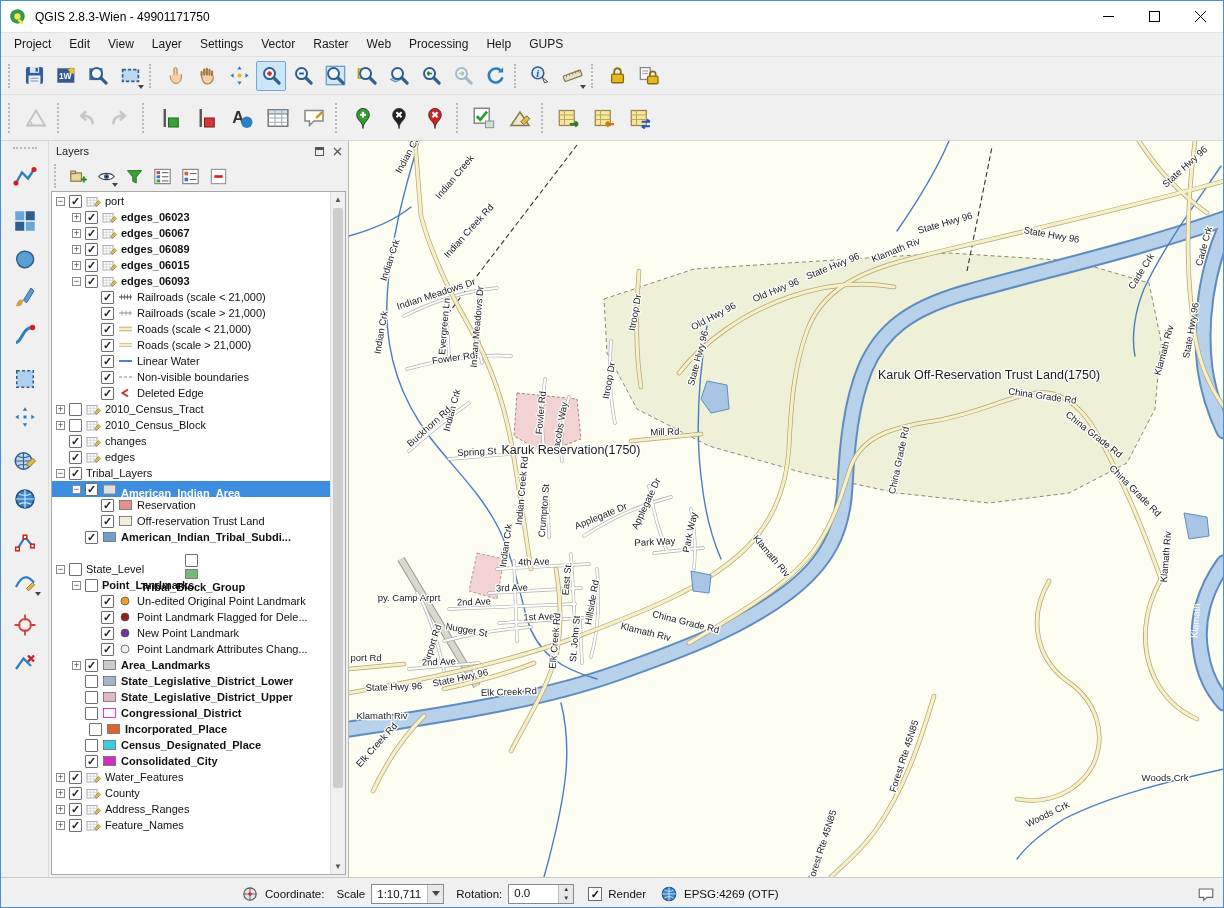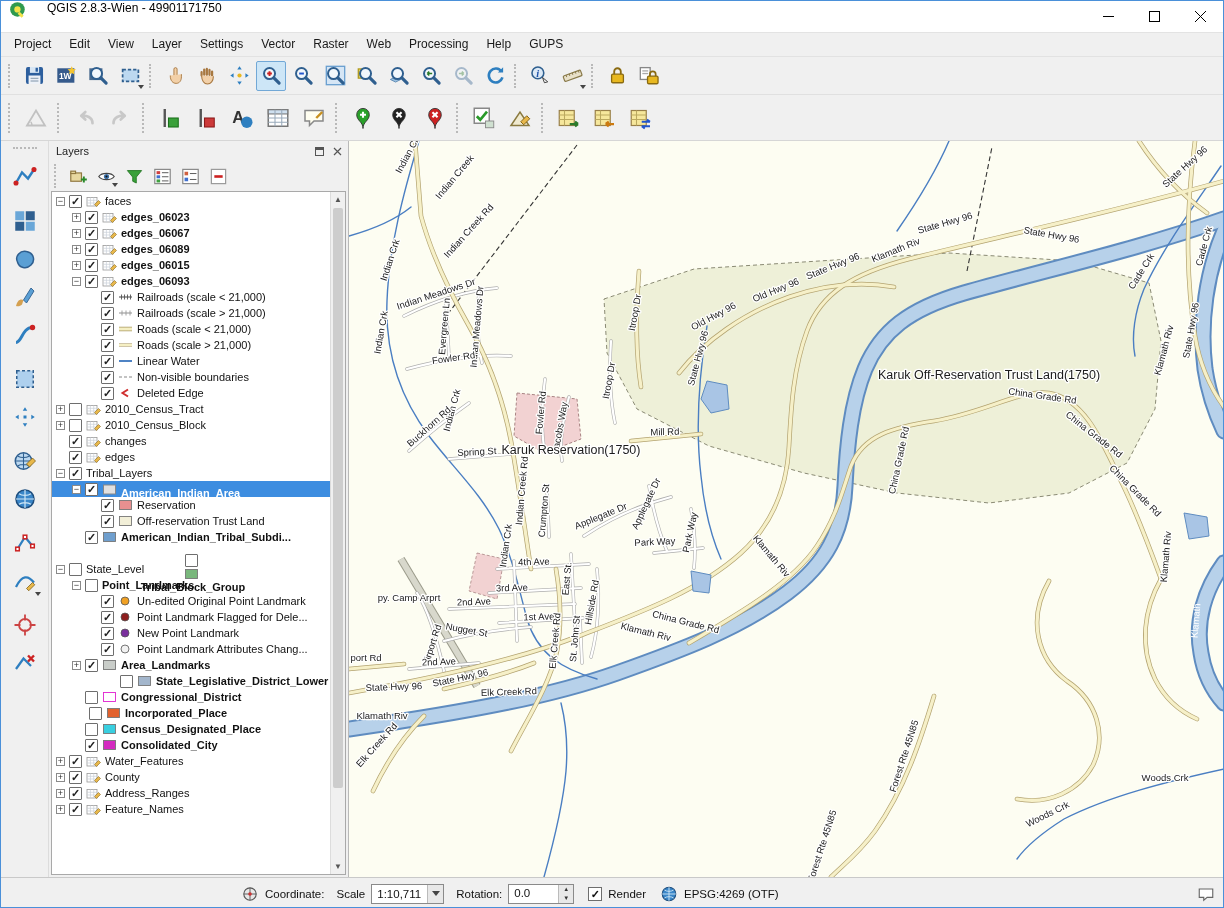--- a/index.html
+++ b/index.html
@@ -1,19 +1,19 @@
 <!DOCTYPE html>
 <html><head>
 <meta charset="utf-8">
 <style>
   html,body{margin:0;padding:0;background:#888;}
   .window{position:relative;width:1224px;height:908px;background:#f0f0f0;font-family:"Liberation Sans",sans-serif;font-size:12px;color:#111;overflow:hidden;box-sizing:border-box;border:1px solid #4a90d9;}
   *,*:before,*:after{box-sizing:border-box;}
   
-  .titlebar{height:32px;background:#fff;display:flex;border-bottom:1px solid #e3e3e3;gap:12px;}
+  .titlebar{height:32px;background:#fff;display:flex;align-items:center;border-bottom:1px solid #e3e3e3;}
   .appicon{width:18px;height:18px;margin:0 8px 0 8px;display:inline-block;}
   .appicon svg{width:18px;height:18px;}
   .title{font-size:12px;color:#000;}
   .wbtns{margin-left:auto;display:flex;height:32px;}
   .wbtn{width:46px;height:31px;display:flex;align-items:center;justify-content:center;color:#222;}
   .wbtn svg{width:11px;height:11px;}
   
   .menubar{height:24px;background:#f0f0f0;display:flex;align-items:stretch;padding-left:4px;border-bottom:1px solid #e2e2e2;}
   .menu-item{padding:4px 9px 0 9px;font-size:12px;color:#1a1a1a;}
   
@@ -535,21 +535,21 @@
       <div class="treewrap">
         <div class="tree">
             <div class="trow" style="padding-left: 4px;">
               <span class="exp box">−</span>
               <span class="cb">✓</span>
               <span class="ticon"><svg viewBox="0 0 16 14">
                   <rect x="1" y="3.5" width="10" height="8.5" fill="#fff" stroke="#999" stroke-width=".8"></rect>
                   <path d="M1 6.3 H11 M1 9 H11 M4.4 3.5 V12 M7.7 3.5 V12" stroke="#c8d0d8" stroke-width=".7"></path>
                   <path d="M8.5 10.5 L12.5 6.5 L14.5 8.5 L10.5 12.5 Z" fill="#e8b84b" stroke="#8a6a20" stroke-width=".6"></path>
                 </svg></span>
-              <span class="tlabel">faces</span>
+              <span class="tlabel">port</span>
             </div>
             <div class="trow" style="padding-left: 20px;">
               <span class="exp box">+</span>
               <span class="cb">✓</span>
               <span class="ticon"><svg viewBox="0 0 16 14">
                   <rect x="1" y="3.5" width="10" height="8.5" fill="#fff" stroke="#999" stroke-width=".8"></rect>
                   <path d="M1 6.3 H11 M1 9 H11 M4.4 3.5 V12 M7.7 3.5 V12" stroke="#c8d0d8" stroke-width=".7"></path>
                   <path d="M8.5 10.5 L12.5 6.5 L14.5 8.5 L10.5 12.5 Z" fill="#e8b84b" stroke="#8a6a20" stroke-width=".6"></path>
                 </svg></span>
               <span class="tlabel b">edges_06023</span>
@@ -782,27 +782,35 @@
               <span class="tlabel">Point Landmark Attributes Chang...</span>
             </div>
             <div class="trow" style="padding-left: 20px;">
               <span class="exp box">+</span>
               <span class="cb">✓</span>
               <span class="ticon"><svg viewBox="0 0 16 14">
                   <rect x="1.5" y="2.5" width="12" height="9" fill="#c9cdc9" stroke="#777" stroke-width=".9"></rect>
                 </svg></span>
               <span class="tlabel b">Area_Landmarks</span>
             </div>
-            <div class="trow" style="padding-left: 20px; margin-left: 35px;">
+            <div class="trow" style="padding-left: 20px;">
               <span class="exp"></span>
               <span class="cb"></span>
               <span class="ticon"><svg viewBox="0 0 16 14">
                   <rect x="1.5" y="2.5" width="12" height="9" fill="#a3b6cc" stroke="#777" stroke-width=".9"></rect>
                 </svg></span>
               <span class="tlabel b">State_Legislative_District_Lower</span>
+            </div>
+            <div class="trow" style="padding-left: 20px;">
+              <span class="exp"></span>
+              <span class="cb"></span>
+              <span class="ticon"><svg viewBox="0 0 16 14">
+                  <rect x="1.5" y="2.5" width="12" height="9" fill="#e7b6c9" stroke="#777" stroke-width=".9"></rect>
+                </svg></span>
+              <span class="tlabel b">State_Legislative_District_Upper</span>
             </div>
             <div class="trow" style="padding-left: 20px;">
               <span class="exp"></span>
               <span class="cb"></span>
               <span class="ticon"><svg viewBox="0 0 16 14">
                   <rect x="1.5" y="2.5" width="12" height="9" fill="#ffffff" stroke="#e020d0" stroke-width=".9"></rect>
                 </svg></span>
               <span class="tlabel b">Congressional_District</span>
             </div>
             <div class="trow" style="padding-left: 24px;">

